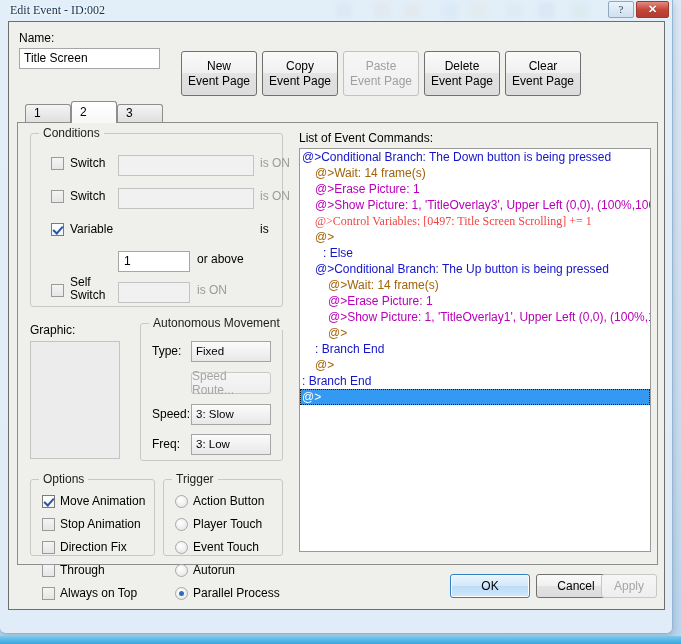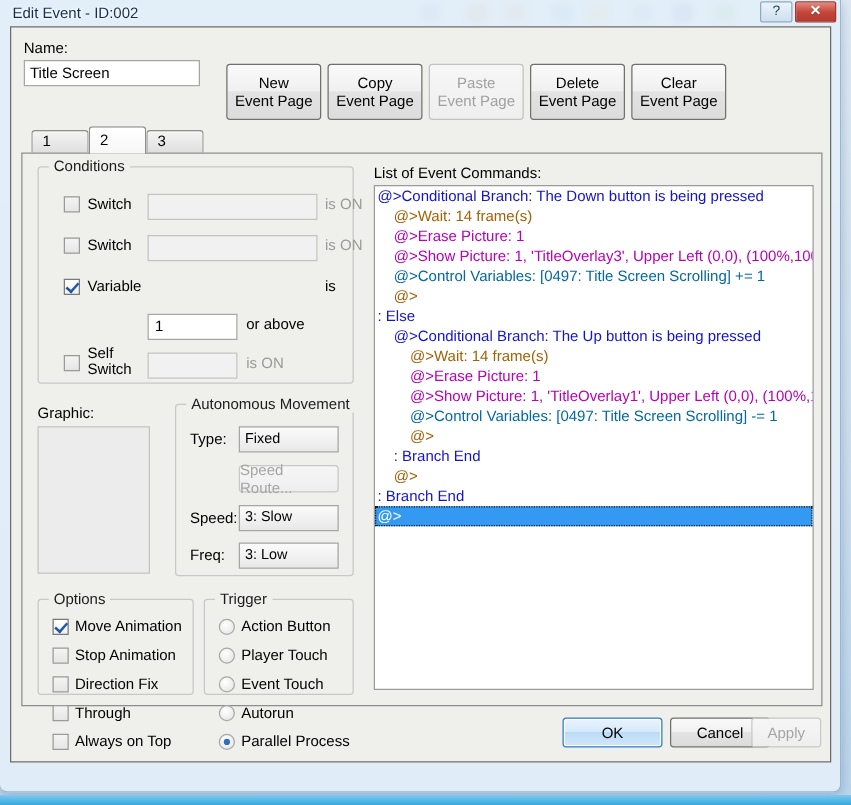--- a/index.html
+++ b/index.html
@@ -30,20 +30,21 @@
     border: 1px solid #94b6d4;
     border-top: none; border-left: none;
     border-radius: 0 0 6px 6px;
     box-sizing: border-box;
     box-shadow: 0 2px 9px rgba(40,70,100,.28);
   }
   #titlebar {
     position: absolute; left: 0; top: 0; height: 21px; width: 673px;
     padding-left: 10px;
     box-sizing: border-box;
+    font-family: Liberation Serif, serif;
   }
   #title-text {
     font-size: 12px; color: #12304e; line-height: 21px;
     text-shadow: 0 0 4px #ffffff, 0 0 3px #ffffff;
     white-space: nowrap;
   }
   .tb-btn {
     position: absolute; top: 1px; height: 17px;
     border: 1px solid #8fa9bf; border-radius: 2px;
     box-sizing: border-box;
@@ -197,21 +198,21 @@
     height: 16px; line-height: 16px; font-size: 12px;
     white-space: nowrap; padding-left: 2px; box-sizing: border-box;
   }
   .cmdrow.sel {
     background: #3399f3; color: #ffffff;
     outline: 1px dotted #1b1b1b; outline-offset: -1px;
   }
   .c-blue { color: #1414c8; }
   .c-black { color: #a16207; }
   .c-purple { color: #b800b8; }
-  .c-red { color: #0369a1; }
+  .c-red { color: #ef4444; font-family: Liberation Serif, serif; }
 
   
   #okbtn { left: 441px; top: 552px; width: 80px; height: 24px; }
   #cancelbtn { left: 527px; top: 552px; width: 80px; height: 24px; text-align: center; }
   #applybtn { left: 592px; top: 552px; width: 56px; height: 24px; }
 
   #taskbar {
     position: absolute; left: 0; bottom: 0; width: 681px; height: 8px;
     background: linear-gradient(180deg,#7fc8ee,#35a8e0);
   }
@@ -345,26 +346,25 @@
       </div>
 
       <div id="lbl-cmds">List of Event Commands:</div>
       <div id="cmdlist">
           <div class="cmdrow c-blue" style="padding-left: 2px;">@&gt;Conditional Branch: The Down button is being pressed</div>
           <div class="cmdrow c-black" style="padding-left: 15px;">@&gt;Wait: 14 frame(s)</div>
           <div class="cmdrow c-purple" style="padding-left: 15px;">@&gt;Erase Picture: 1</div>
           <div class="cmdrow c-purple" style="padding-left: 15px;">@&gt;Show Picture: 1, 'TitleOverlay3', Upper Left (0,0), (100%,100%), 255, N</div>
           <div class="cmdrow c-red" style="padding-left: 15px;">@&gt;Control Variables: [0497: Title Screen Scrolling] += 1</div>
           <div class="cmdrow c-black" style="padding-left: 15px;">@&gt;</div>
-          <div class="cmdrow c-blue" style="padding-left: 2px;">:  Else</div>
+          <div class="cmdrow c-blue" style="padding-left: 2px; margin-left: 21px;">:  Else</div>
           <div class="cmdrow c-blue" style="padding-left: 15px;">@&gt;Conditional Branch: The Up button is being pressed</div>
           <div class="cmdrow c-black" style="padding-left: 28px;">@&gt;Wait: 14 frame(s)</div>
           <div class="cmdrow c-purple" style="padding-left: 28px;">@&gt;Erase Picture: 1</div>
           <div class="cmdrow c-purple" style="padding-left: 28px;">@&gt;Show Picture: 1, 'TitleOverlay1', Upper Left (0,0), (100%,100%), 255</div>
-          <div class="cmdrow c-red" style="padding-left: 28px;">@&gt;Control Variables: [0497: Title Screen Scrolling] -= 1</div>
           <div class="cmdrow c-black" style="padding-left: 28px;">@&gt;</div>
           <div class="cmdrow c-blue" style="padding-left: 15px;">:  Branch End</div>
           <div class="cmdrow c-black" style="padding-left: 15px;">@&gt;</div>
           <div class="cmdrow c-blue" style="padding-left: 2px;">:  Branch End</div>
           <div class="cmdrow c-black sel" style="padding-left: 2px;">@&gt;</div>
         </div>
 
     </div>
 
     <div class="pbtn default" id="okbtn">OK</div>

